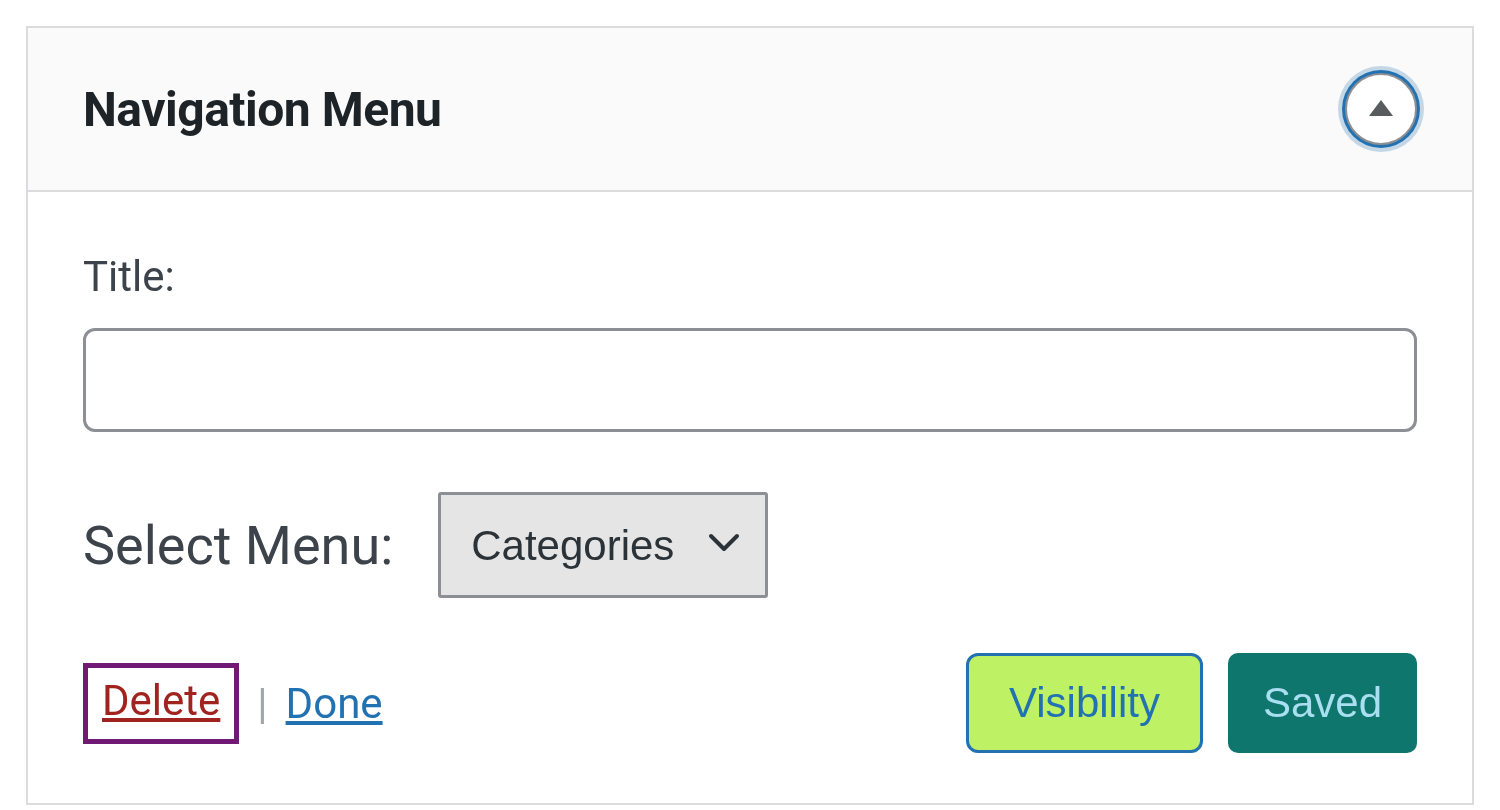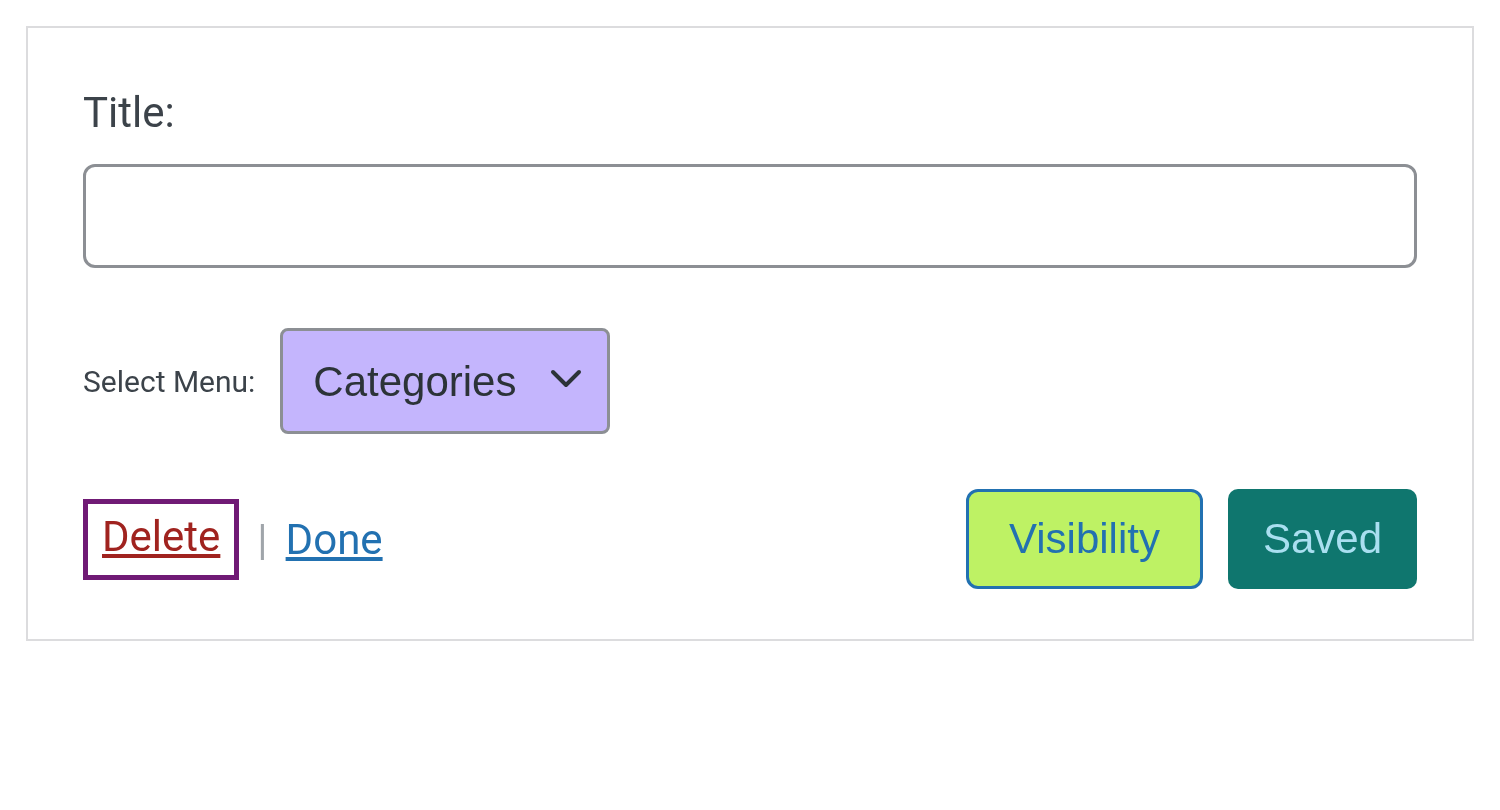--- a/index.html
+++ b/index.html
@@ -70,38 +70,39 @@
       padding: 0 20px;
       background: #ffffff;
     }
     .select-row {
       display: flex;
       align-items: center;
       gap: 25px;
       margin-top: 60px;
     }
     .select-label {
-      font-size: 30px;
+      font-size: 54px;
       color: #3c434a;
     }
     .select-wrapper {
       position: relative;
       display: inline-block;
     }
     .menu-select {
       appearance: none;
       -webkit-appearance: none;
       height: 106px;
       border: 3px solid #8c8f94;
-      border-radius: 8px;
+      border-radius: 3px;
       font-size: 42px;
       color: #2c3338;
       padding: 0 90px 0 30px;
-      background: #c4b5fd;
-      cursor: pointer;
+      background: #e5e5e5;
+      cursor: pointer;
+      margin-left: 20px;
     }
     .select-chevron {
       position: absolute;
       right: 28px;
       top: 50%;
       transform: translateY(-50%);
       pointer-events: none;
     }
     .actions-row {
       display: flex;
@@ -159,20 +160,26 @@
       color: #a9dff0;
       cursor: pointer;
       display: flex;
       align-items: center;
     }
   </style>
 </head>
 <body>
 
 <div class="widget-container">
+  <div class="widget-header">
+    <h2 class="widget-title">Navigation Menu</h2>
+    <div class="toggle-button">
+      <div class="toggle-triangle"></div>
+    </div>
+  </div>
   <div class="widget-body">
     <label class="field-label">Title:</label>
     <input type="text" class="title-input" value="" style="">
     
     <div class="select-row">
       <span class="select-label">Select Menu:</span>
       <div class="select-wrapper">
         <select class="menu-select">
           <option>Categories</option>
         </select>

